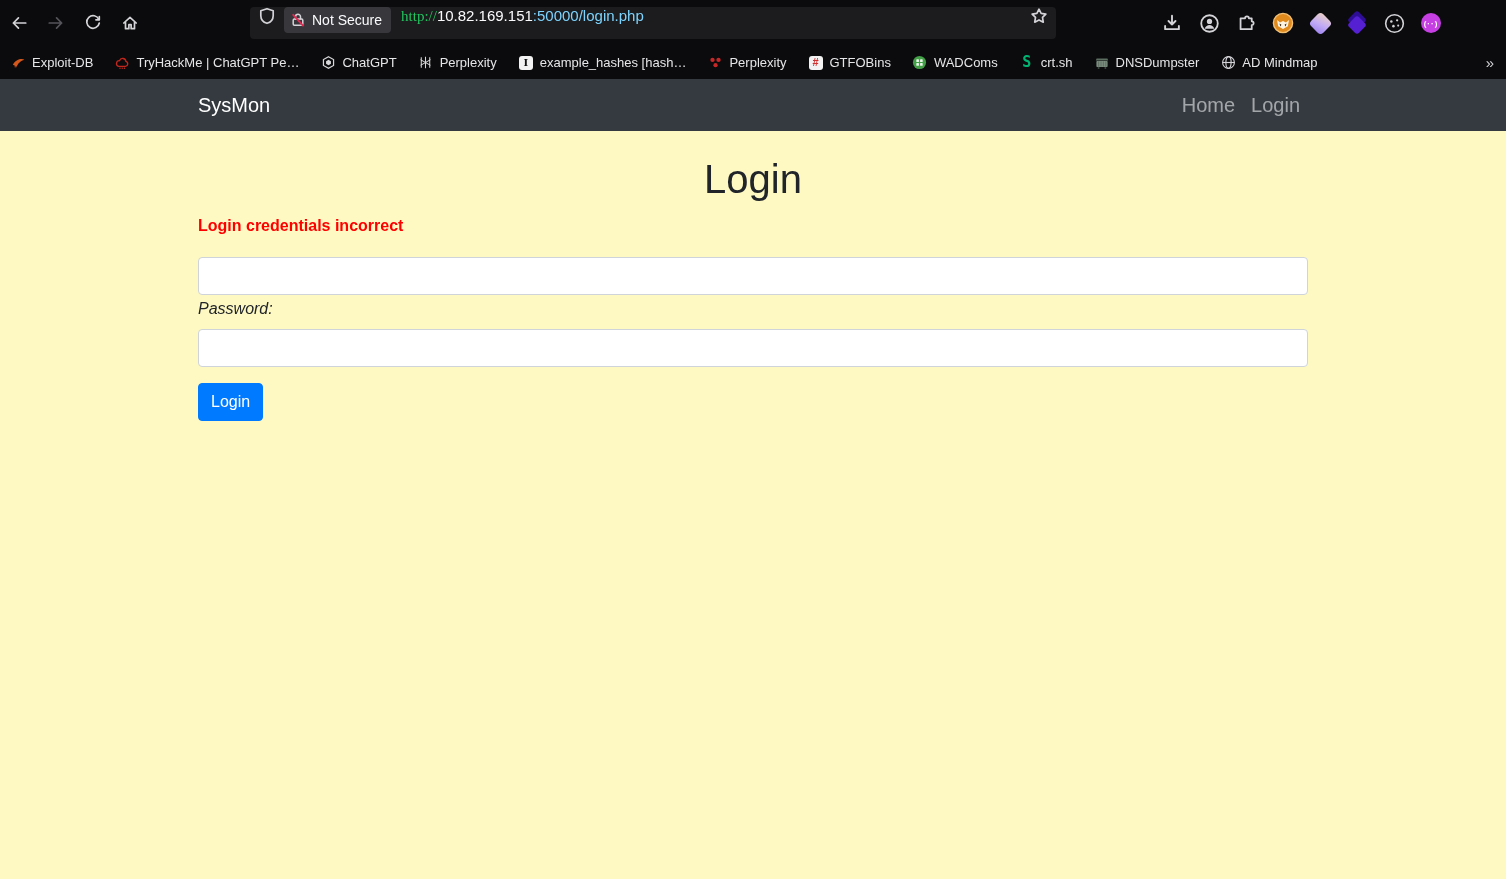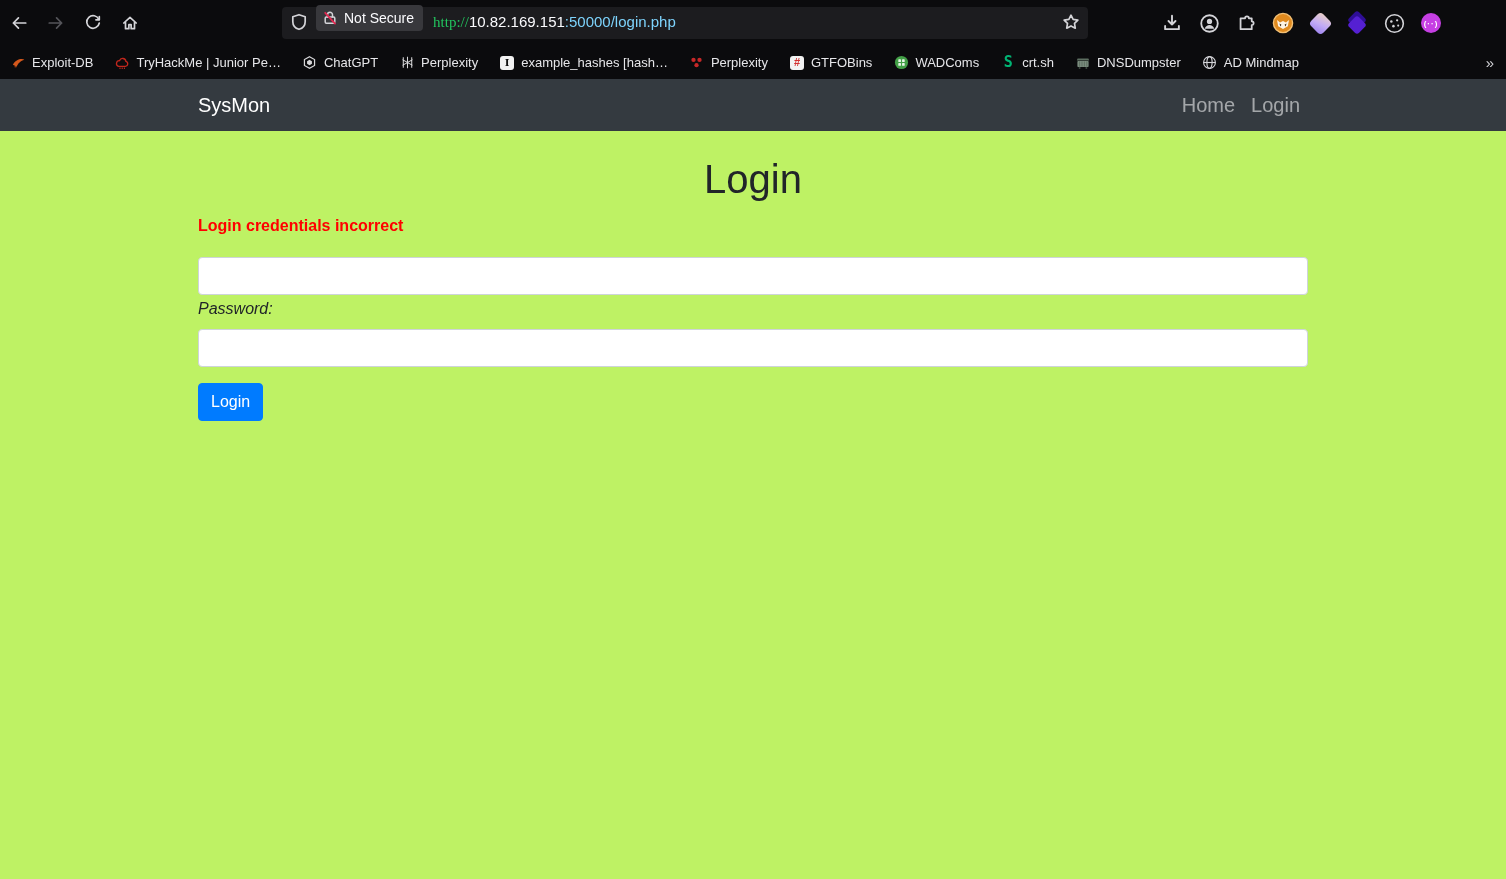--- a/index.html
+++ b/index.html
@@ -18,21 +18,21 @@
   .tbtn {
     width:18px; height:18px; display:flex; align-items:center; justify-content:center;
     cursor:pointer;
   }
   .tbtn svg { display:block; }
   .stroke { fill:none; stroke:#d4d4d8; stroke-width:1.5; stroke-linecap:round; stroke-linejoin:round; }
   .stroke-dim { fill:none; stroke:#55555a; stroke-width:1.5; stroke-linecap:round; stroke-linejoin:round; }
   .urlbar {
     position:absolute; left:250px; top:7px; width:806px; height:32px;
     background:#1c1c1f; border-radius:4px;
-    display:flex; align-items:flex-end; padding:8px 8px;margin-left:32px;
+    display:flex; align-items:flex-start; padding:0 8px;
   }
   .shield { width:18px; height:18px; margin-right:8px; flex:none; }
   .sec-chip {
     display:flex; align-items:center; gap:6px;
     background:#38383c; border-radius:4px; height:26px; padding:0 9px 0 6px;
     margin-right:10px; flex:none; cursor:pointer;
   }
   .sec-chip .label { color:#fbfbfe; font-size:14px; }
   .url-text { font-size:15px; white-space:nowrap; overflow:hidden; flex:1; color:#8f8f94; }
   .url-text .scheme { color:#22c55e;font-family:Liberation Serif, serif; }
@@ -73,21 +73,21 @@
     color:#e6e6e9; font-size:13px;
   }
   .bm .fav { width:16px; height:16px; display:flex; align-items:center; justify-content:center; flex:none; }
   .fav-sq { width:14px; height:14px; border-radius:3px; background:#f2f2f2; display:flex; align-items:center; justify-content:center; }
   .fav-sq .g { font-family:"DejaVu Serif", serif; font-weight:bold; font-size:10px; color:#111; line-height:1; }
   .fav-sq .r { font-weight:bold; font-size:11px; color:#d32f2f; line-height:1; }
   .crt-glyph { color:#00b373; font-weight:bold; font-size:15px; font-family:"DejaVu Sans Mono", monospace; line-height:1; }
   .bm-overflow { position:absolute; right:12px; color:#d0d0d4; font-size:15px; cursor:pointer; }
 
   
-  .page { background:#bef264; height:800px; }
+  .page { background:#fef9c3; height:800px; }
   .navbar { background:#343a40; height:52px; }
   .container { width:1140px; margin:0 auto; padding:0 15px; }
   .navbar .container { display:flex; align-items:center; justify-content:space-between; height:100%; }
   .brand { color:#ffffff; font-size:20px; cursor:pointer; }
   .nav-links { display:flex; }
   .nav-link { color:rgba(255,255,255,0.55); font-size:20px; padding:8px; cursor:pointer; }
   .page-title {
     font-size:40px; font-weight:400; color:#212529; text-align:center;
     margin:24px 0 14px 0; line-height:1.2;
   }
@@ -217,21 +217,21 @@
     </span>
     <span>Exploit-DB</span>
   </div>
   <div class="bm">
     <span class="fav">
       <svg width="16" height="16" viewBox="0 0 16 16">
           <path d="M4.6 11.3h6.8a2.5 2.5 0 0 0 .5-4.9 3.3 3.3 0 0 0-6.4-.7 2.85 2.85 0 0 0-.9 5.6z" fill="none" stroke="#c2271d" stroke-width="1.3"></path>
           <path d="M6 12.6v1.4M8.2 12.6v1.4M10.4 12.6v1.4" stroke="#c2271d" stroke-width="1.1"></path>
         </svg>
     </span>
-    <span>TryHackMe | Junior Pe…</span>
+    <span>TryHackMe | ChatGPT Pe…</span>
   </div>
   <div class="bm">
     <span class="fav">
       <svg width="15" height="15" viewBox="0 0 16 16">
           <path d="M8 1.8 13.4 4.9v6.2L8 14.2 2.6 11.1V4.9z" fill="none" stroke="#d8d8da" stroke-width="1.3"></path>
           <path d="M8 5.1 10.6 6.6v2.8L8 10.9 5.4 9.4V6.6z" fill="#d8d8da"></path>
         </svg>
     </span>
     <span>ChatGPT</span>
   </div>

